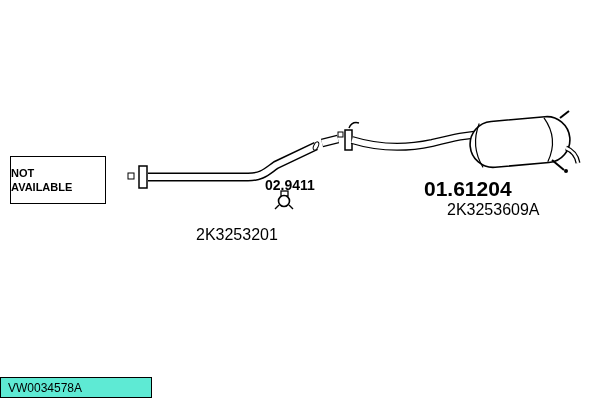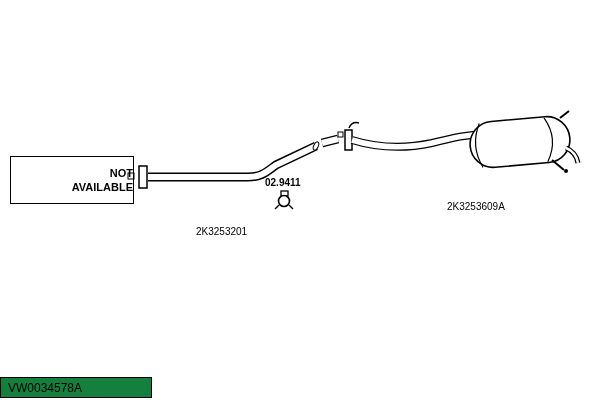--- a/index.html
+++ b/index.html
@@ -8,53 +8,53 @@
   .stage { position: relative; width: 600px; height: 400px; background: #fff; overflow: hidden; }
   .abs { position: absolute; }
   svg.diagram { position: absolute; left: 0; top: 0; }
   .big-num {
     font-weight: bold;
     font-size: 21px;
     line-height: 1;
     white-space: nowrap;
   }
   .small-num {
-    font-size: 10px;
+    font-size: 16px;
     line-height: 1;
     white-space: nowrap;
   }
   .clamp-num {
     font-weight: bold;
-    font-size: 10px;
+    font-size: 14px;
     line-height: 1;
     white-space: nowrap;
   }
   .na-box {
     border: 1px solid #000;
-    width: 124px;
+    width: 96px;
     height: 48px;
     display: flex;
     flex-direction: column;
-    align-items: flex-end;
+    align-items: flex-start;
     justify-content: center;
     gap: 3px;
     font-weight: bold;
     font-size: 11px;
     line-height: 1;
     text-align: center;
   }
   .footer-box {
     border: 1px solid #000;
     width: 152px;
     height: 21px;
     display: flex;
     align-items: center;
     padding-left: 7px;
     font-size: 12px;
-    background: #15803d;
+    background: #5eead4;
   }
 </style>
 </head>
 <body>
 
 <div class="stage">
 
   <svg class="diagram" width="600" height="400" viewBox="0 0 600 400">
 
     <rect x="128" y="173" width="6" height="6" fill="#fff" stroke="#000" stroke-width="1"></rect>
@@ -112,19 +112,20 @@
   <div class="abs na-box" style="left:10px; top:156px;">
     <span>NOT</span>
     <span>AVAILABLE</span>
   </div>
 
 
   <div class="abs small-num" style="left:196px; top:227px;">2K3253201</div>
 
   <div class="abs clamp-num" style="left:265px; top:178px;">02.9411</div>
 
+  <div class="abs big-num" style="left:424px; top:178px;">01.61204</div>
   <div class="abs small-num" style="left:447px; top:202px;">2K3253609A</div>
 
   <div class="abs footer-box" style="left:0px; top:377px;">
     <span>VW0034578A</span>
   </div>
 
 </div>
 
 </body></html>

